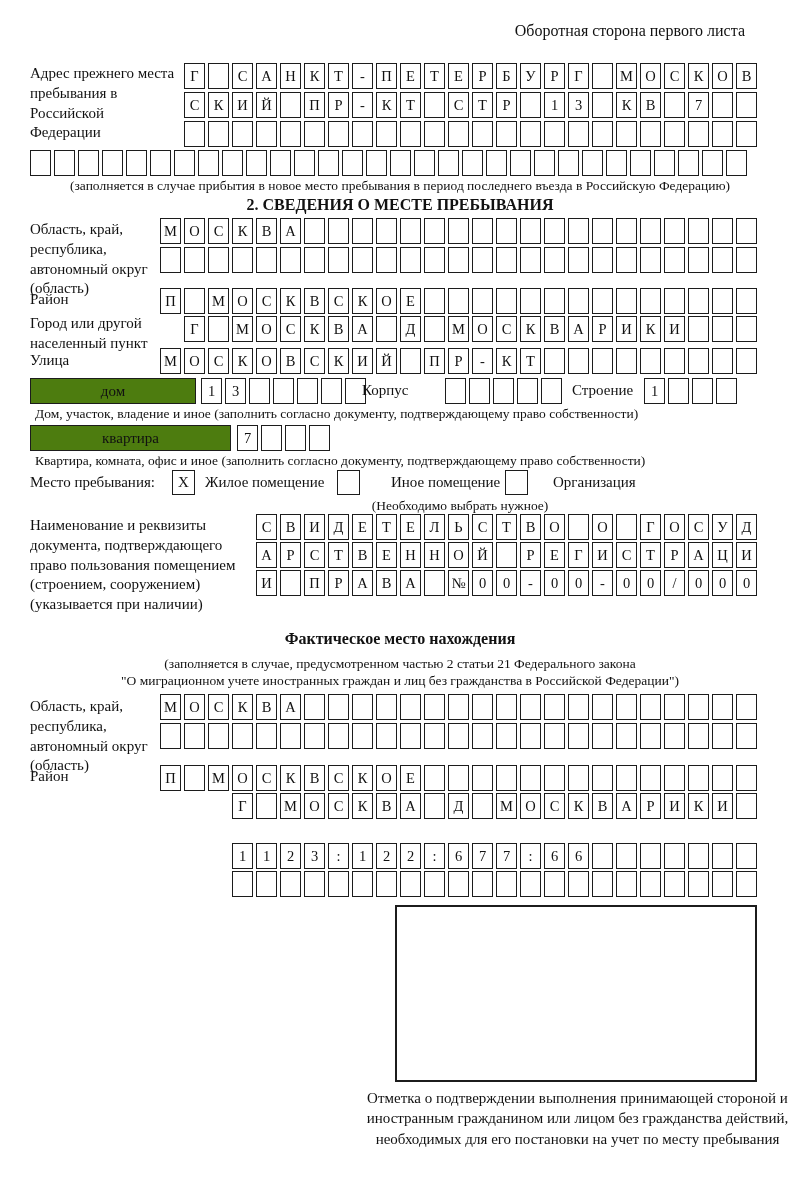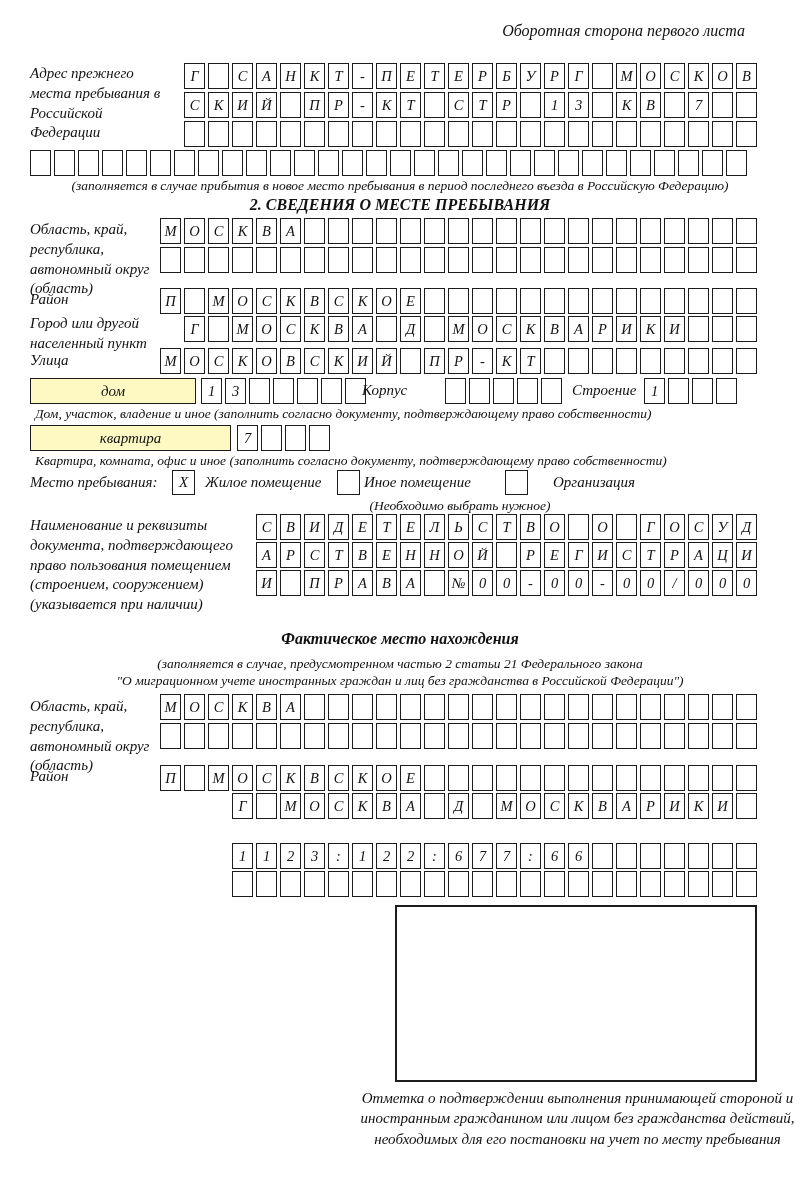--- a/index.html
+++ b/index.html
@@ -4,36 +4,36 @@
 <style>
   html,body{margin:0;padding:0;background:#ffffff;}
   .page{
     position:relative;
     width:800px;height:1180px;
     background:#ffffff;
     font-family:"Liberation Serif","DejaVu Serif",serif;
     color:#111;
     overflow:hidden;
   }
-  .abs{position:absolute;font-style:italic;}
+  .abs{position:absolute;}
   .lbl{font-size:15px;line-height:1.32;color:#111;}
   .cellrow{display:flex;gap:3px;}
   .cell{
     box-sizing:border-box;
     width:21px;height:26px;
     border:1.6px solid #1c1c1c;
     display:inline-flex;align-items:center;justify-content:center;
     font-size:14.5px;font-weight:500;color:#111;background:#fff;
     flex:0 0 auto;
   }
   .widebox{
     box-sizing:border-box;
     border:1.6px solid #1c1c1c;
     height:26px;display:flex;align-items:center;justify-content:center;
-    font-size:15px;background:#fef9c3;
+    font-size:15px;background:#4d7c0f;
   }
   .chkbox{
     box-sizing:border-box;
     width:23px;height:25px;
     border:1.6px solid #1c1c1c;
     display:inline-flex;align-items:center;justify-content:center;
     font-size:15px;background:#fff;
   }
   .caption{font-size:13.5px;color:#111;}
   .caption-c{font-size:13.5px;text-align:center;width:100%;color:#111;}
@@ -342,21 +342,21 @@
       <span class="cell"></span>
       <span class="cell"></span>
       <span class="cell"></span>
     </div>
   <div class="abs caption" style="left:35px;top:453px;">Квартира, комната, офис и иное (заполнить согласно документу, подтверждающему право собственности)</div>
 
   <div class="abs lbl" style="left:30px;top:473px;">Место пребывания:</div>
   <span class="abs chkbox" style="left:172px;top:470px;">X</span>
   <div class="abs lbl" style="left:205px;top:473px;">Жилое помещение</div>
   <span class="abs chkbox" style="left:337px;top:470px;"></span>
-  <div class="abs lbl" style="left:364px;top:473px;">Иное помещение</div>
+  <div class="abs lbl" style="left:391px;top:473px;">Иное помещение</div>
   <span class="abs chkbox" style="left:505px;top:470px;"></span>
   <div class="abs lbl" style="left:553px;top:473px;">Организация</div>
   <div class="abs caption" style="left:230px;top:498px;width:460px;text-align:center;">(Необходимо выбрать нужное)</div>
 
   <div class="abs lbl" style="left:30px;top:516px;width:220px;">Наименование и реквизиты документа, подтверждающего право пользования помещением (строением, сооружением) (указывается при наличии)</div>
   <div class="abs cellrow" style="top:514px;right:43px;">
       <span class="cell">С</span>
       <span class="cell">В</span>
       <span class="cell">И</span>
       <span class="cell">Д</span>

